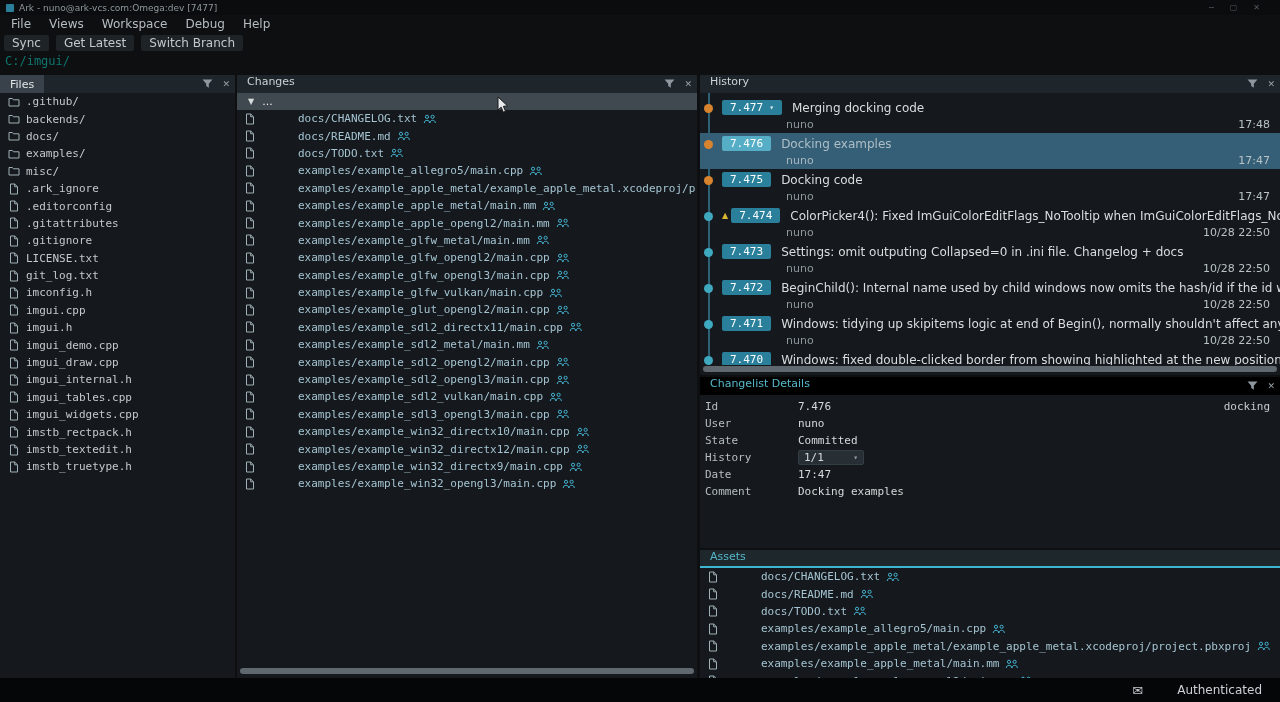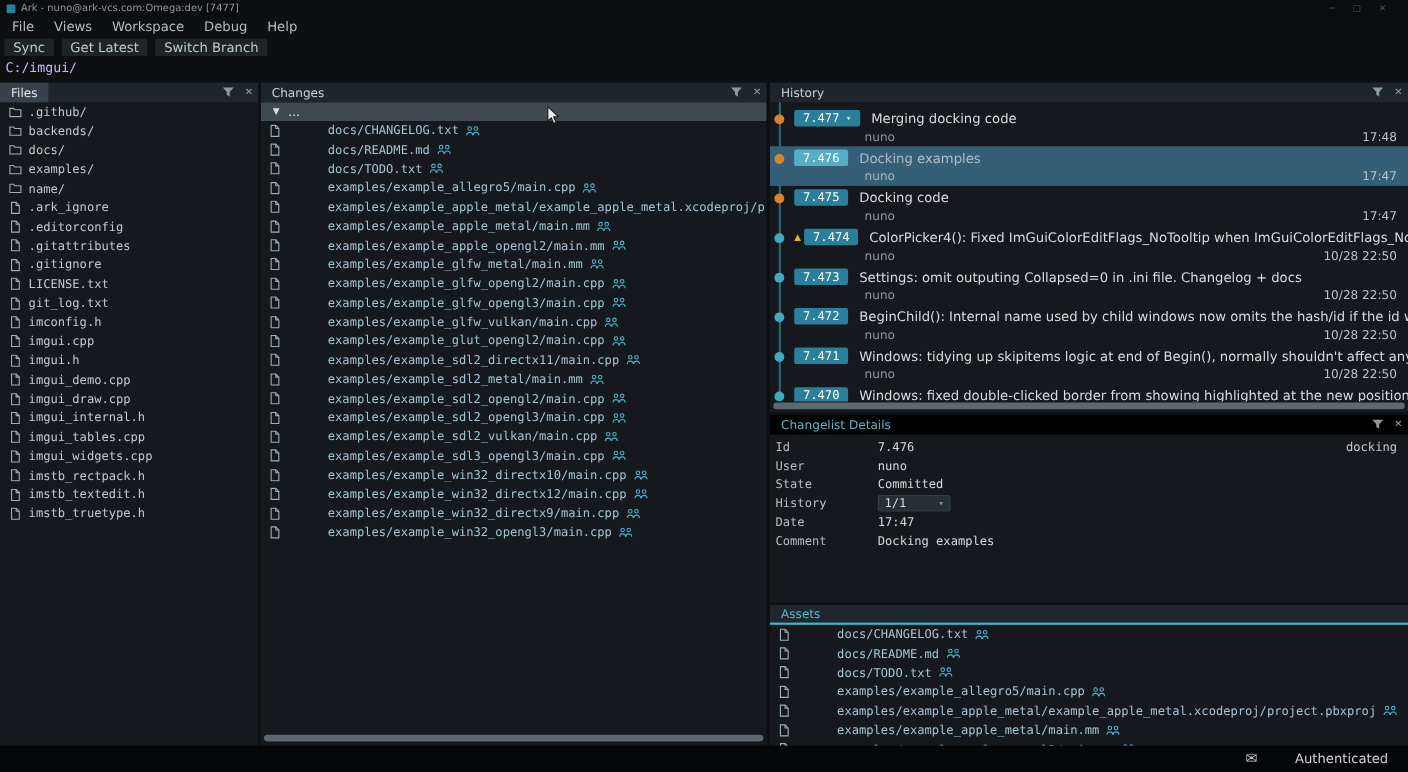--- a/index.html
+++ b/index.html
@@ -12,31 +12,31 @@
   .applogo{width:8px;height:8px;background:#2a7f9b;border-radius:1px;margin-right:5px;}
   .apptitle{font-size:9px;color:#8f979b;white-space:nowrap;}
   .winbtns{margin-left:auto;display:flex;gap:16px;font-size:8px;color:#565d62;padding-right:14px;}
   .winbtns span{cursor:default;}
 
   
   .menubar{position:absolute;left:2px;top:15px;height:17px;display:flex;align-items:center;font-size:12px;color:#b6bdc1;}
   .menu-item{padding:0 9px;}
   .toolbar{position:absolute;left:4px;top:33px;height:20px;display:flex;align-items:center;gap:7px;font-size:12px;color:#c3c9cc;}
   .tool-btn{background:#1d2327;padding:1px 8px;border-radius:2px;}
-  .pathline{position:absolute;left:5px;top:54px;font-size:12px;color:#c4b5fd;font-family:"DejaVu Sans Mono","Liberation Mono",monospace;text-align:right;}
+  .pathline{position:absolute;left:5px;top:54px;font-size:12px;color:#0f766e;font-family:"DejaVu Sans Mono","Liberation Mono",monospace;text-align:right;}
 
   
   .panel{position:absolute;background:#15181c;overflow:hidden;}
   .files-panel{left:0;top:75px;width:235px;height:603px;}
   .changes-panel{left:237px;top:75px;width:460px;height:603px;}
   .history-panel{left:700px;top:75px;width:580px;height:300px;}
   .details-panel{left:700px;top:377px;width:580px;height:171px;}
   .assets-panel{left:700px;top:550px;width:580px;height:128px;}
 
-  .phead{height:18px;background:#1e262b;display:flex;align-items:center;font-size:11px;color:#ccd2d5;position:relative;}
+  .phead{height:18px;background:#1e262b;display:flex;font-size:11px;color:#ccd2d5;position:relative;}
   .phead .title{padding-left:10px;}
   .phead .title.tab{height:100%;display:flex;align-items:center;background:#39424a;padding:0 10px;color:#e2e6e8;}
   .phicons{position:absolute;right:5px;top:0;height:100%;display:flex;align-items:center;gap:9px;}
   .pclose{font-size:9px;color:#98a1a6;line-height:1;}
   .funnel{display:block;}
   .accent-head .title{color:var(--accent);}
   .assets-panel .phead{border-bottom:2px solid var(--assets-line);background:#1d272c;}
   .details-panel .phead{background:#000000;}
 
   
@@ -156,21 +156,21 @@
             <path d="M1 2.5h3.4l1 1.3H11v6.2H1z" fill="none" stroke="#9fb0b6"></path>
           </svg>
 
     <span class="lbl">examples/</span>
   </div>
         <div class="tree-row">
     <svg class="icon folder" viewBox="0 0 12 12">
             <path d="M1 2.5h3.4l1 1.3H11v6.2H1z" fill="none" stroke="#9fb0b6"></path>
           </svg>
 
-    <span class="lbl">name/</span>
+    <span class="lbl">misc/</span>
   </div>
         <div class="tree-row">
 
     <svg class="icon file" viewBox="0 0 12 12">
             <path d="M2.5 1h4.2L9.5 3.8V11h-7z" fill="none" stroke="#9fb0b6"></path>
             <path d="M6.7 1v2.8h2.8" fill="none" stroke="#9fb0b6"></path>
           </svg>
     <span class="lbl">.ark_ignore</span>
   </div>
         <div class="tree-row">

